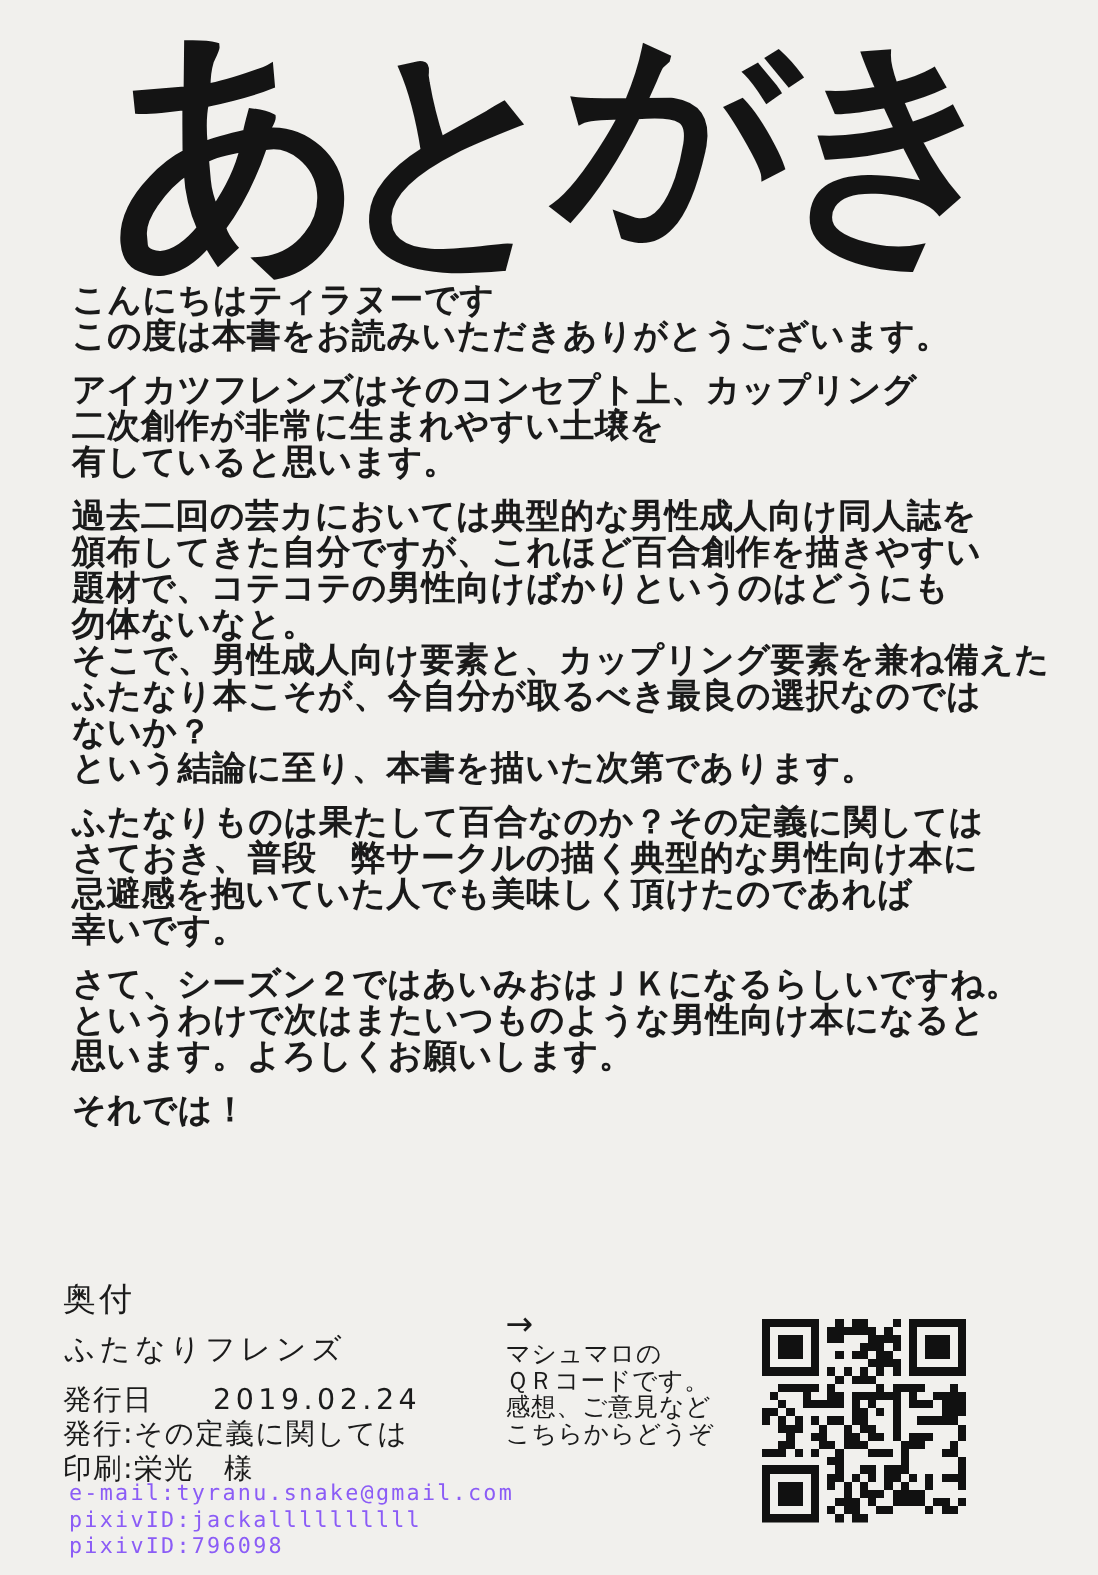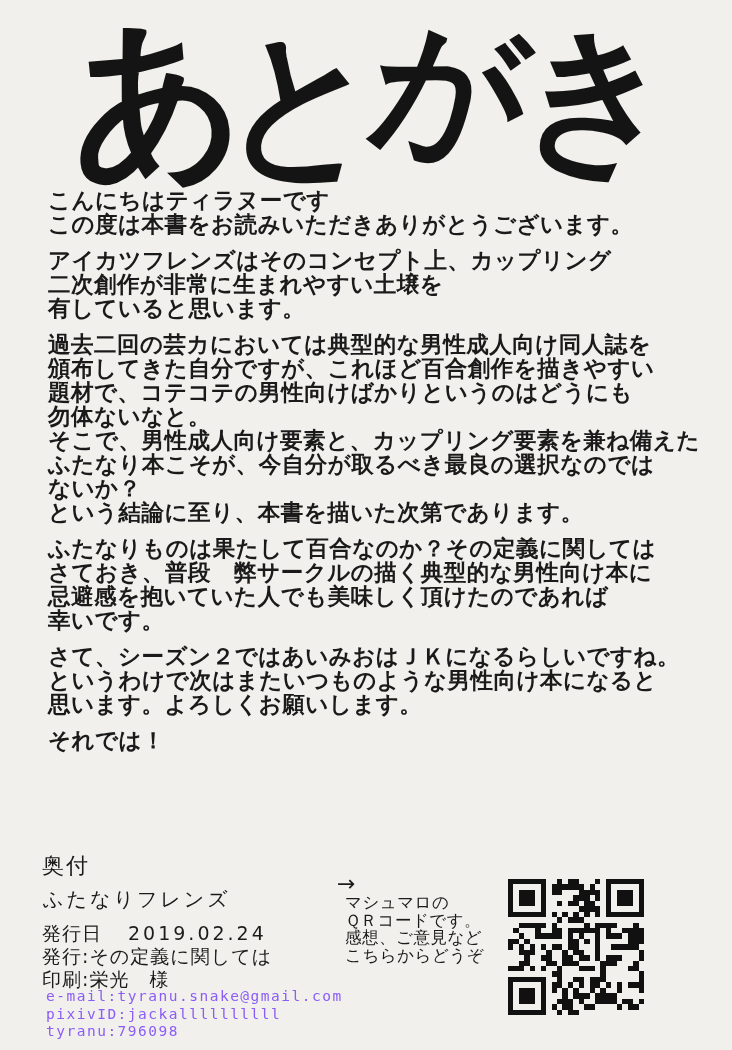--- a/index.html
+++ b/index.html
@@ -71,21 +71,21 @@
     letter-spacing: 3px;
   }
   .pub {
     position: absolute;
     left: 42px;
     top: 922px;
     font-size: 19px;
     line-height: 23px;
     letter-spacing: 1px;
   }
-  .pub-date { margin-left: 26px; letter-spacing: 3px; }
+  .pub-date { margin-left: 40px; letter-spacing: 3px; }
   .contacts {
     position: absolute;
     left: 46px;
     top: 988px;
     font-family: "DejaVu Sans Mono", monospace;
     font-size: 14.5px;
     line-height: 17.5px;
     letter-spacing: 1.5px;
     color: #8b5cf6;
   }
@@ -94,21 +94,21 @@
     left: 337px;
     top: 874px;
     font-size: 16.5px;
     line-height: 17.5px;
     letter-spacing: 0.5px;
   }
   .qr-caption .arrow {
     font-size: 22px;
     line-height: 20px;
   }
-  .pre { white-space: pre-line; margin-left: 8px; }
+  .pre { white-space: pre-line; }
   .qr-box {
     position: absolute;
     left: 507px;
     top: 879px;
     width: 138px;
     height: 136px;
   }
 </style>
 </head>
 <body>
@@ -149,21 +149,21 @@
 
   <div class="pub">
     <div class="pub-row"><span>発行日</span><span class="pub-date">2019.02.24</span></div>
     <div class="pub-row"><span>発行:</span><span>その定義に関しては</span></div>
     <div class="pub-row"><span>印刷:</span><span>栄光　様</span></div>
   </div>
 
   <div class="contacts">
     <div>e-mail:tyranu.snake@gmail.com</div>
     <div>pixivID:jackallllllllll</div>
-    <div>tyranu:796098</div>
+    <div>pixivID:796098</div>
   </div>
 
   <div class="qr-caption">
     <div class="arrow">→</div>
     <div class="pre">マシュマロの
 ＱＲコードです。
 感想、ご意見など
 こちらからどうぞ</div>
   </div>
 

